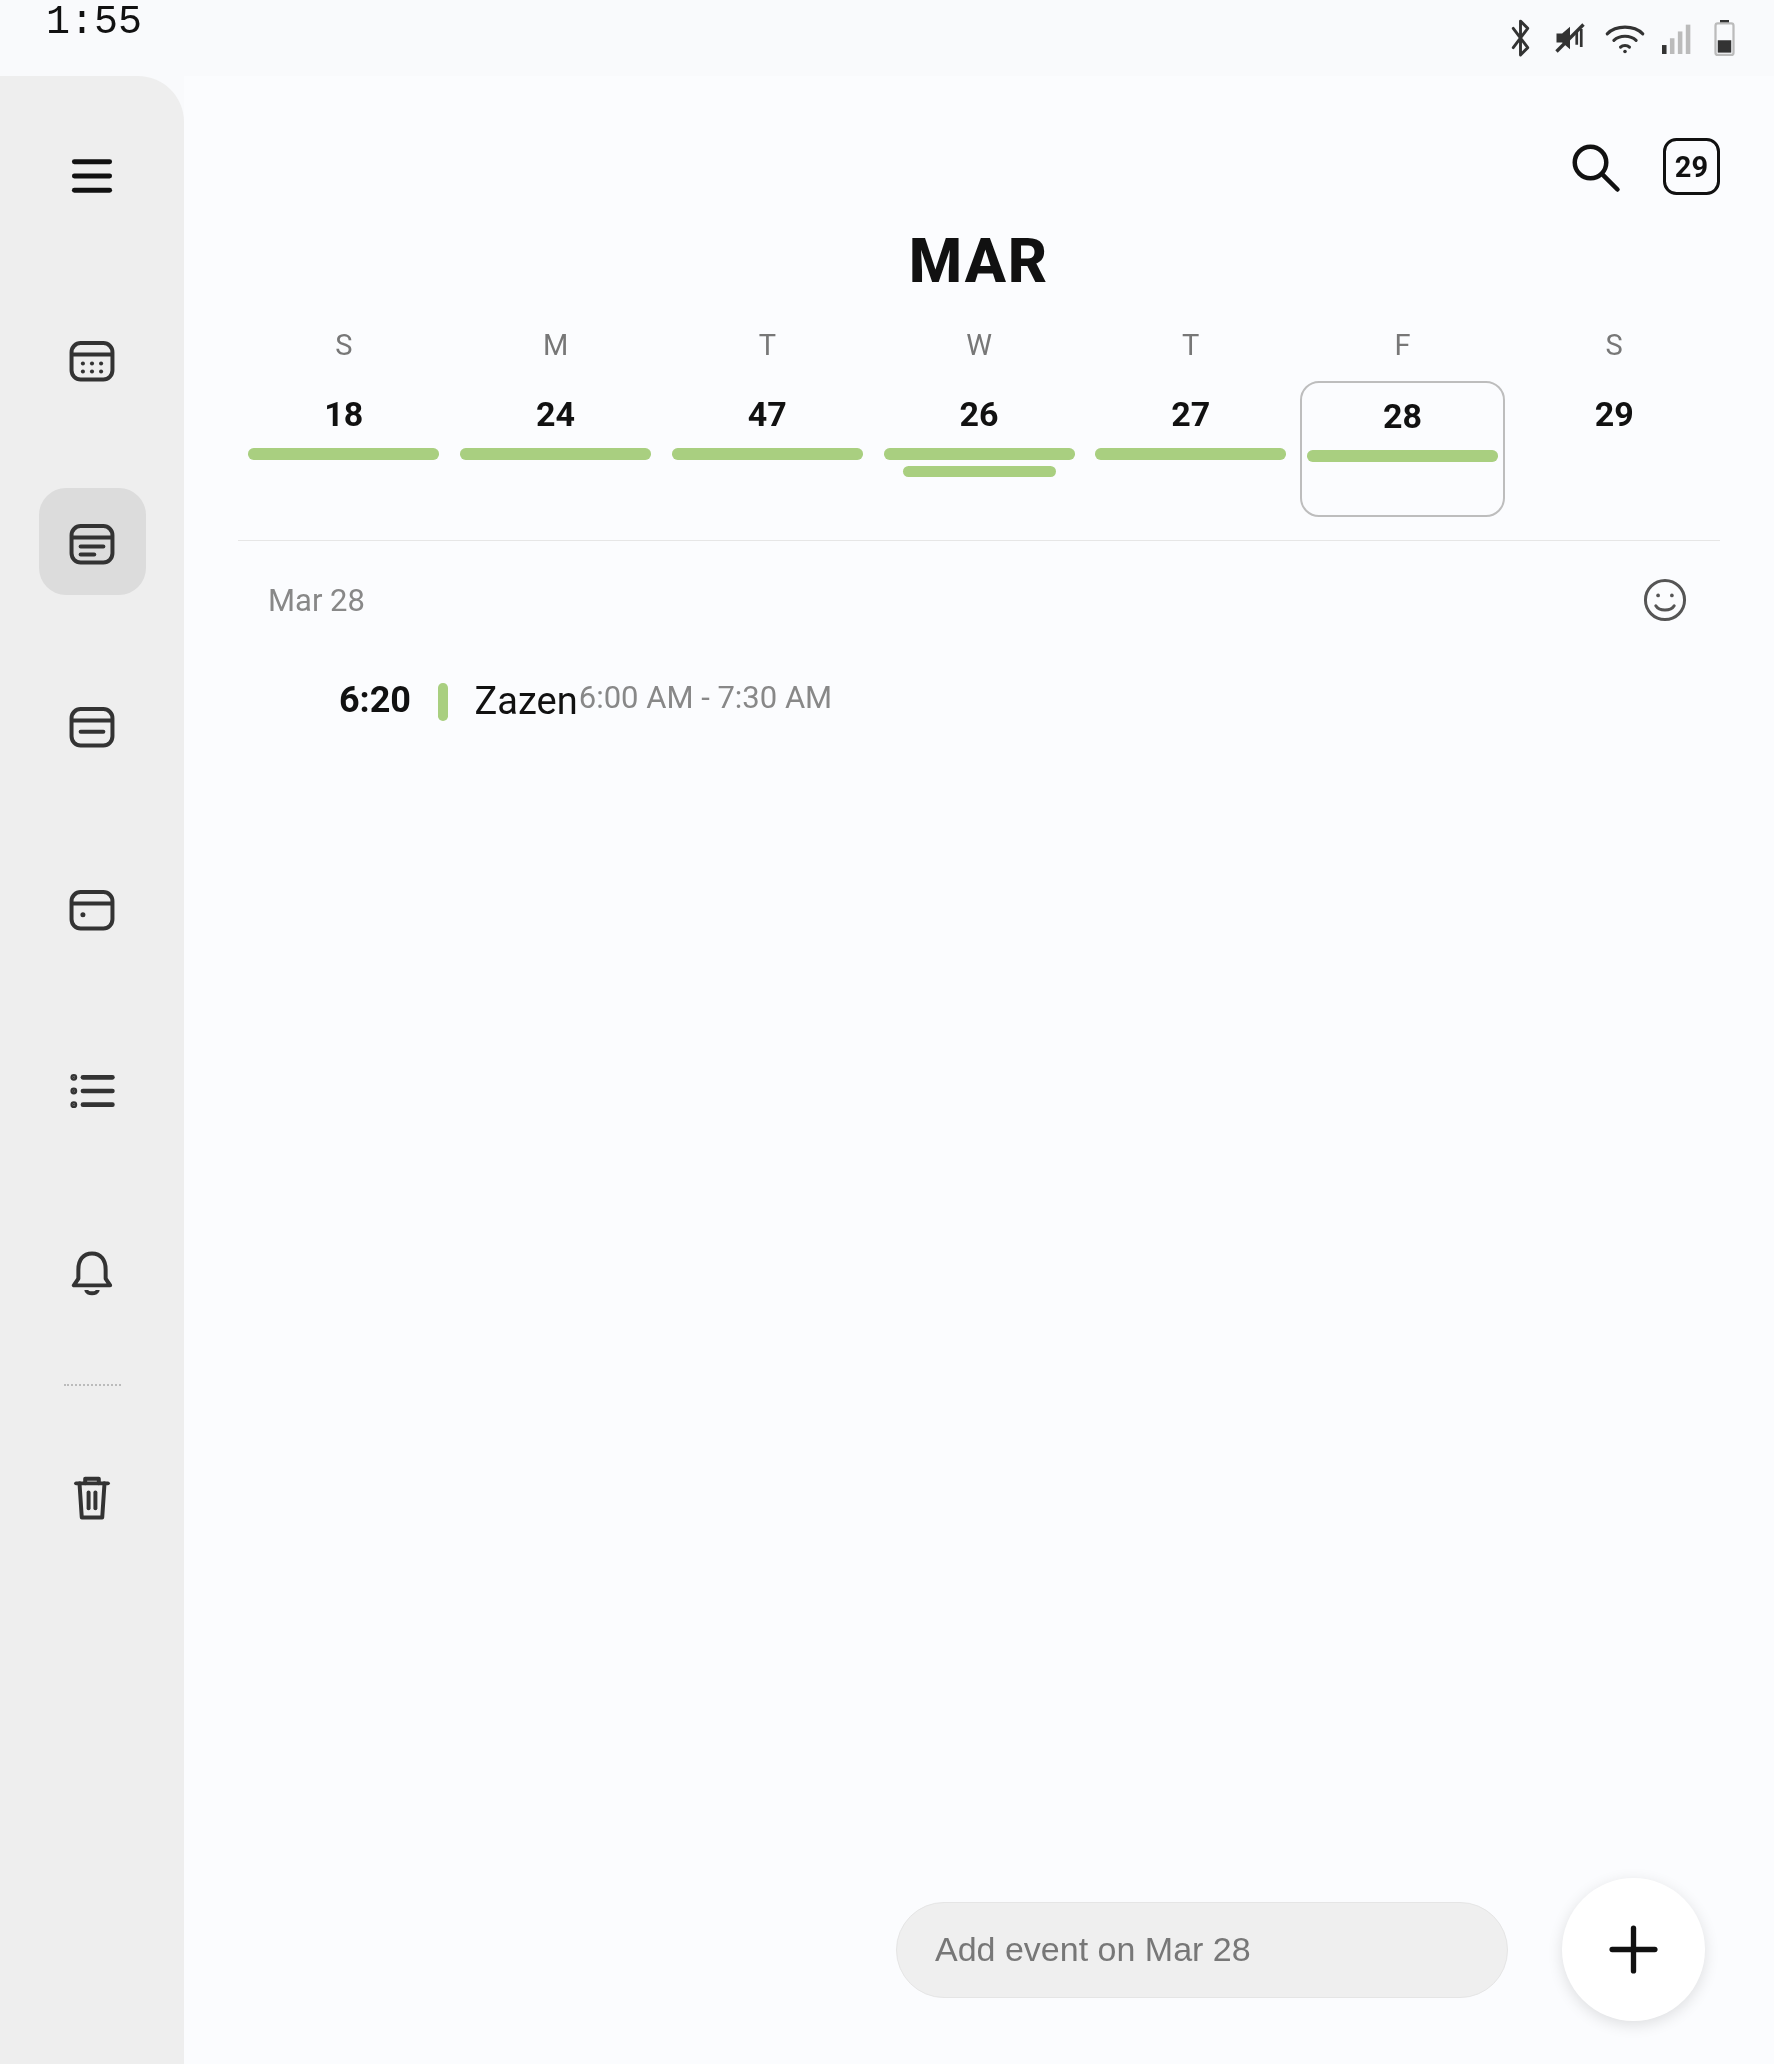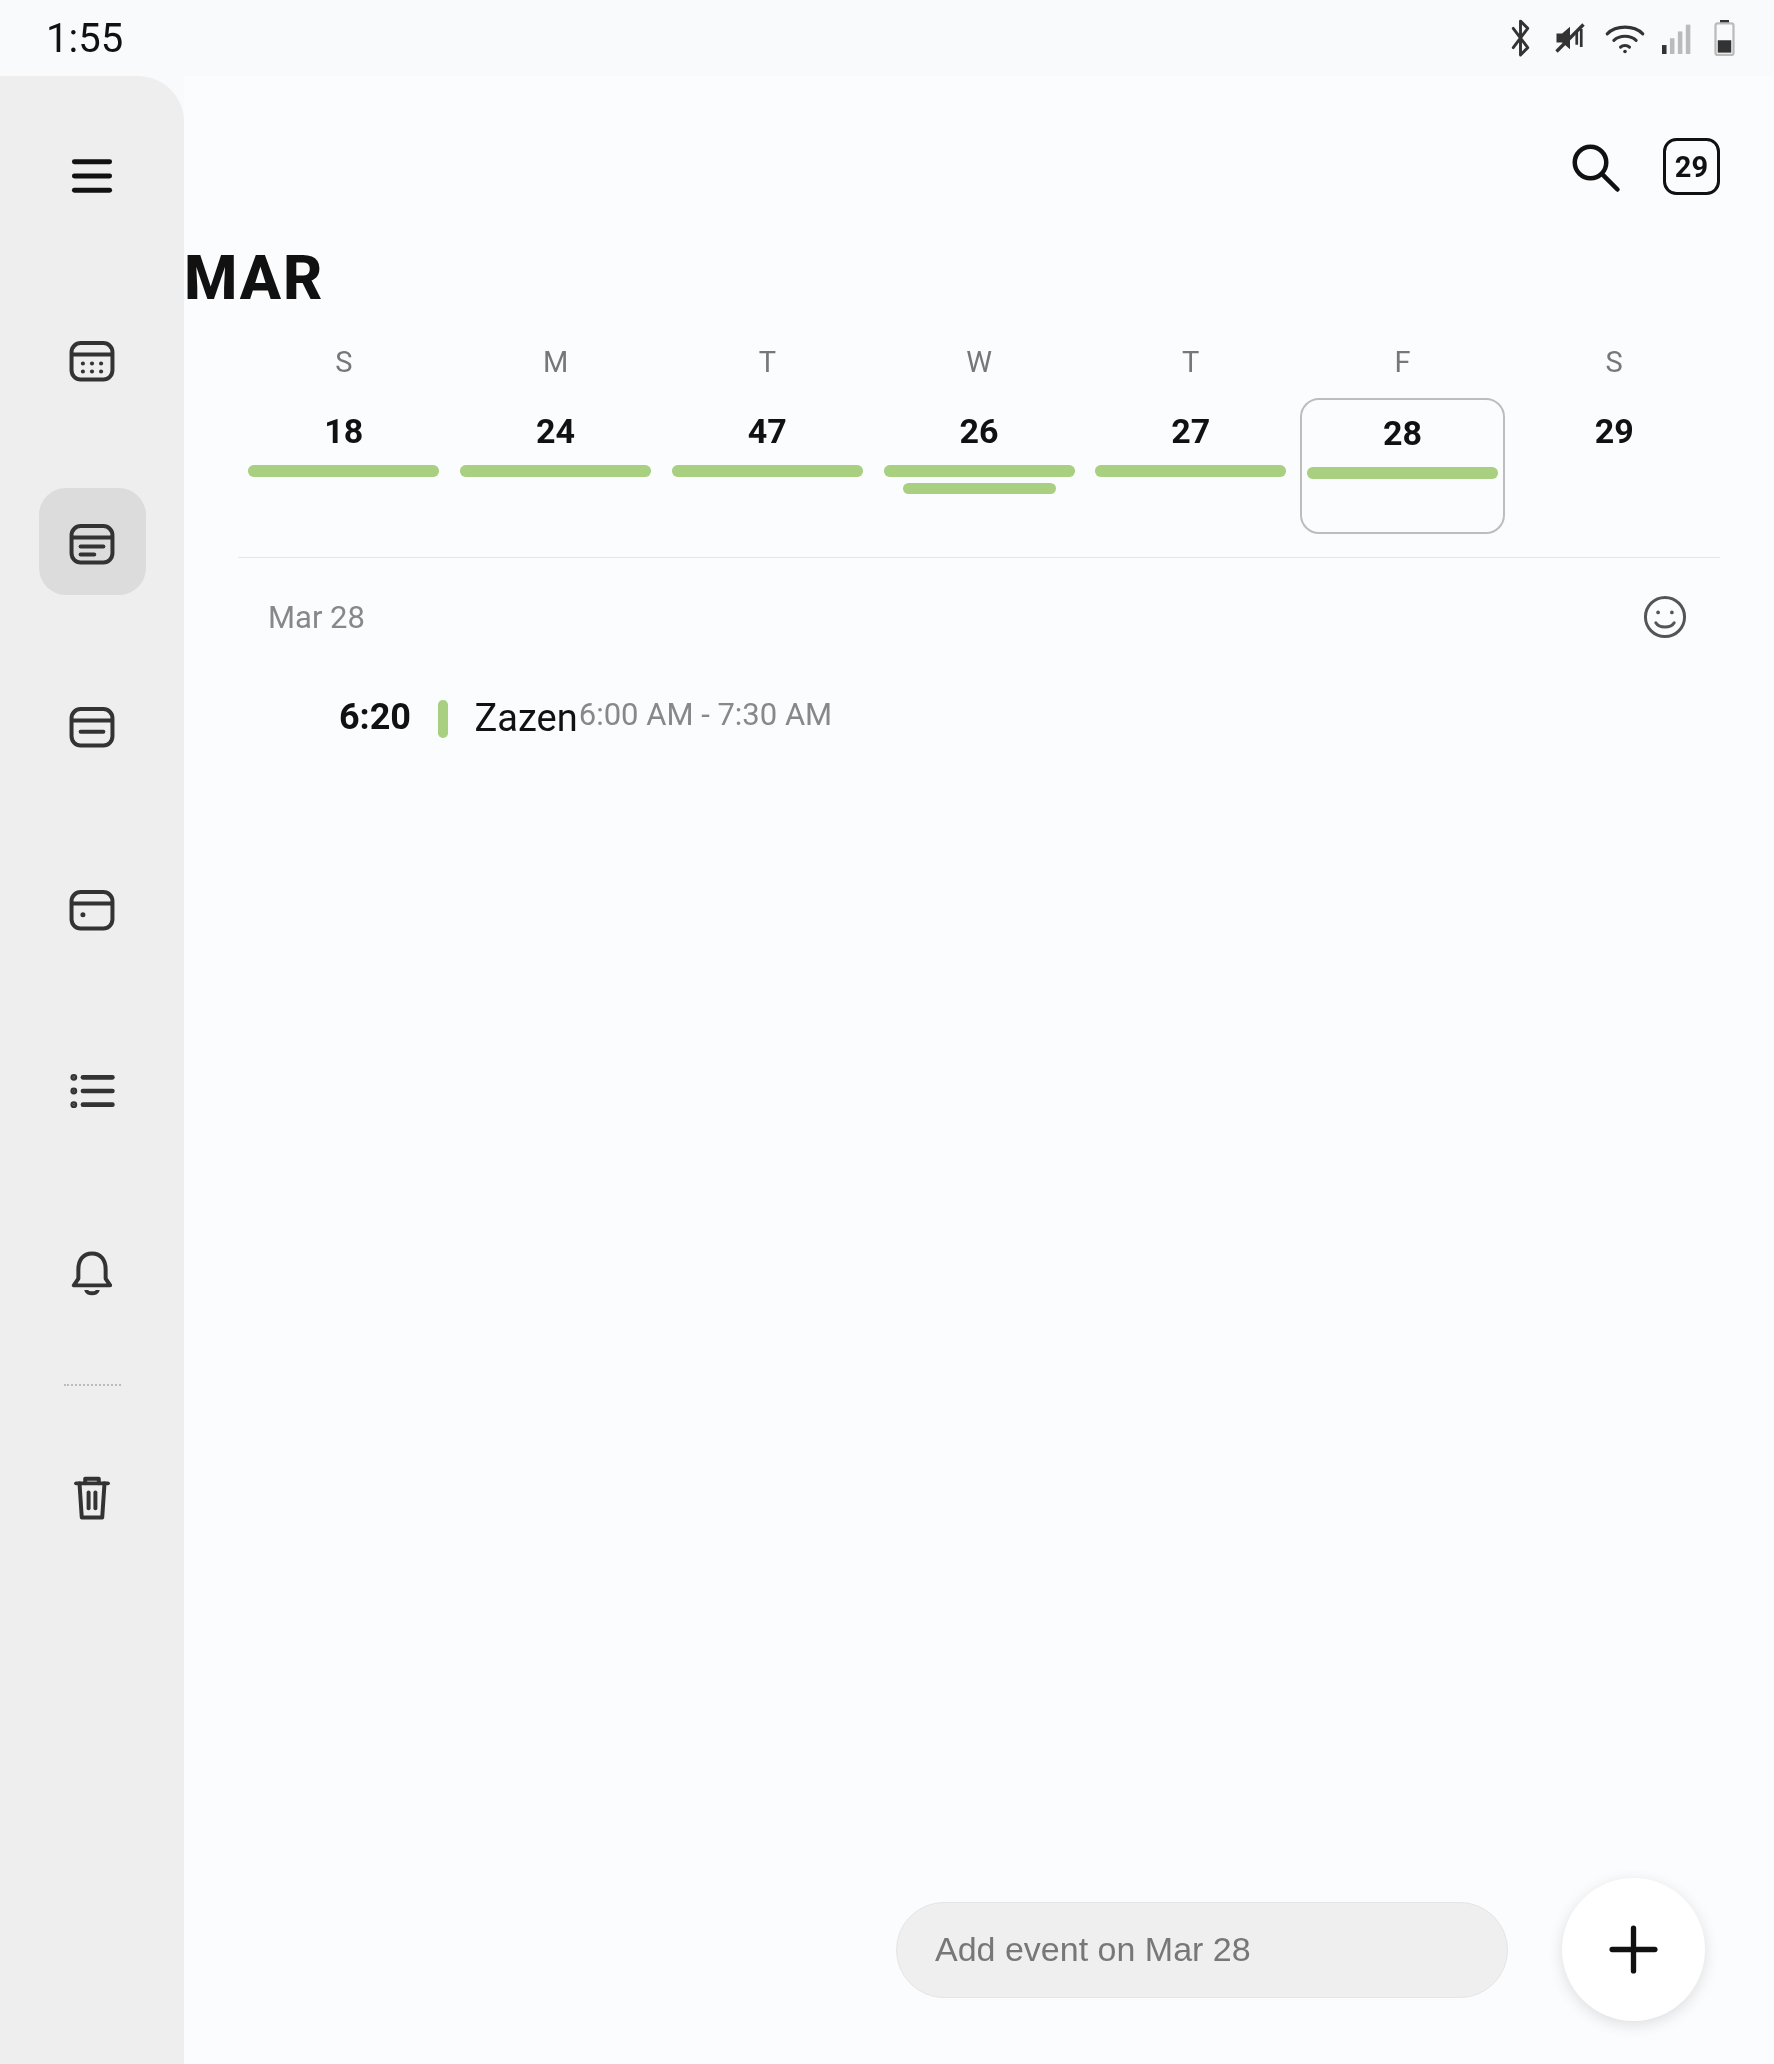--- a/index.html
+++ b/index.html
@@ -13,26 +13,26 @@
     position: relative;
     overflow: hidden;
   }
 
   
   .status-bar {
     position: absolute;
     top: 0; left: 0; right: 0;
     height: 76px;
     display: flex;
-    align-items: center;
     justify-content: space-between;
     padding: 0 38px 0 46px;
     font-size: 40px;
     font-weight: 400;
     color: #111;
+    font-family: Liberation Mono, monospace;
   }
   .status-right {
     display: flex;
     align-items: center;
     gap: 17px;
   }
   .status-right svg { display: block; }
 
   
   .sidebar {
@@ -103,24 +103,25 @@
     display: flex;
     align-items: center;
     justify-content: center;
     font-size: 29px;
     font-weight: 700;
     cursor: pointer;
   }
 
   
   .month-heading {
+    text-align: center;
     font-size: 61px;
     font-weight: 800;
     letter-spacing: 1.9px;
-    margin-top: 23px;
+    margin-top: 6px;
   }
 
   
   .week-row {
     display: flex;
     padding: 31px 54px 0 54px;
   }
   .day-col {
     flex: 1;
     display: flex;

